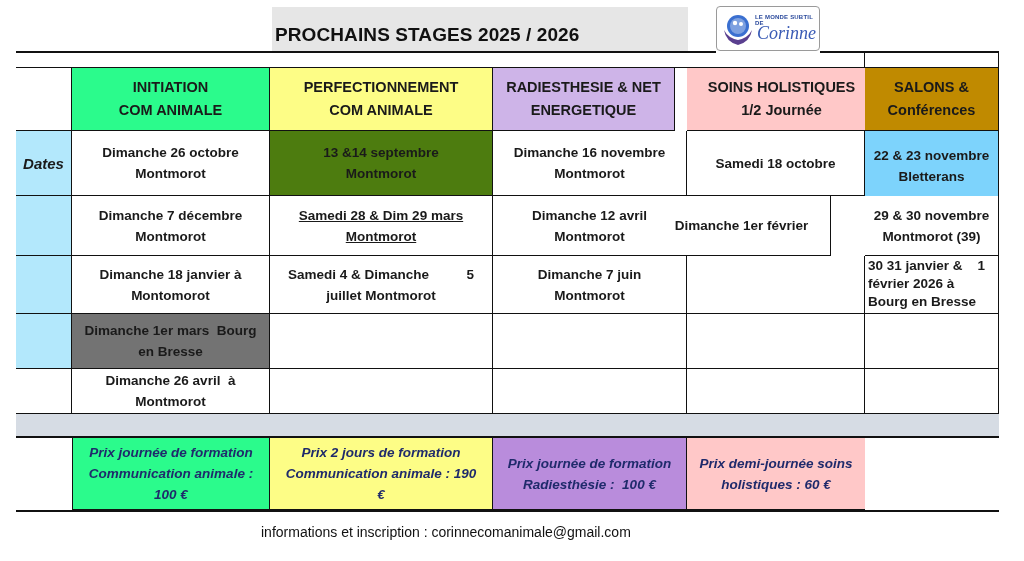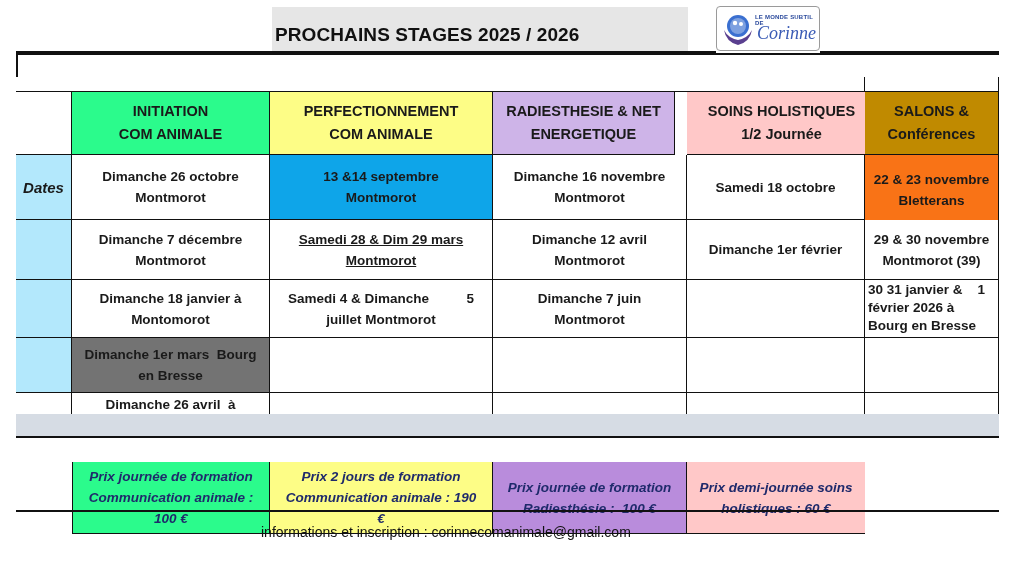--- a/index.html
+++ b/index.html
@@ -21,21 +21,21 @@
   .logo svg { position: absolute; left: 4px; top: 3px; }
   .logo .l1 { position: absolute; left: 38px; top: 7px; font-size: 6px; font-weight: bold; color: #2b4a9c; letter-spacing: 0.2px; }
   .logo .l2 { position: absolute; left: 40px; top: 16px; font-family: "Liberation Serif", serif; font-style: italic; font-size: 18px; color: #3a5bb5; }
 
   .hline { position: absolute; height: 2px; background: #111; }
 
   .grid { position: absolute; left: 16px; top: 53px; width: 983px; }
   .cell {
     position: absolute; display: flex; align-items: center; justify-content: center;
     text-align: center; font-weight: bold; font-size: 13.5px; line-height: 21px;
-    border-right: 1.5px solid #111; border-bottom: 1.5px solid #111; margin-top: 24px;
+    border-right: 1.5px solid #111; border-bottom: 1.5px solid #111;
   }
   .hdr { font-size: 14.5px; line-height: 23px; }
   .dates-cell { background: #b3e8fc; font-style: italic; font-size: 15px; }
   .price { font-style: italic; color: #1f2a6b; font-size: 13.5px; line-height: 21px; }
   .left-align { justify-content: flex-start; text-align: left; padding-left: 3px; align-items: flex-start; padding-top: 1px; line-height: 18px; }
   .footer {
     position: absolute; left: 261px; top: 524px; font-size: 14px; color: #111;
   }
 </style>
 </head>
@@ -97,38 +97,38 @@
     </div>
     <div class="cell dates-cell" style="left: 0px; top: 78px; width: 56px; height: 65px; background: rgb(179, 232, 252);">
       <span>Dates</span>
     </div>
     <div class="cell " style="left: 56px; top: 78px; width: 198px; height: 65px; background: rgb(255, 255, 255);">
       <div>
         <div style="white-space: pre;">Dimanche 26 octobre</div>
         <div style="white-space: pre;">Montmorot</div>
       </div>
     </div>
-    <div class="cell " style="left: 254px; top: 78px; width: 223px; height: 65px; background: #0ea5e9;">
+    <div class="cell " style="left: 254px; top: 78px; width: 223px; height: 65px; background: #4d7c0f;">
       <div>
         <div style="white-space: pre;">13 &amp;14 septembre</div>
         <div style="white-space: pre;">Montmorot</div>
       </div>
     </div>
     <div class="cell " style="left: 477px; top: 78px; width: 194px; height: 65px; background: rgb(255, 255, 255);">
       <div>
         <div style="white-space: pre;">Dimanche 16 novembre</div>
         <div style="white-space: pre;">Montmorot</div>
       </div>
     </div>
     <div class="cell " style="left: 671px; top: 78px; width: 178px; height: 65px; background: rgb(255, 255, 255);">
       <div>
         <div style="white-space: pre;">Samedi 18 octobre</div>
       </div>
     </div>
-    <div class="cell " style="left: 849px; top: 78px; width: 134px; height: 71px; background: #f97316; text-align: center;">
+    <div class="cell " style="left: 849px; top: 78px; width: 134px; height: 71px; background: #7dd3fc; text-align: center;">
       <div>
         <div style="white-space: pre;">22 &amp; 23 novembre</div>
         <div style="white-space: pre;">Bletterans</div>
       </div>
     </div>
     <div class="cell dates-cell" style="left: 0px; top: 143px; width: 56px; height: 60px; background: rgb(179, 232, 252);"></div>
     <div class="cell " style="left: 56px; top: 143px; width: 198px; height: 60px; background: rgb(255, 255, 255);">
       <div>
         <div style="white-space: pre;">Dimanche 7 décembre</div>
         <div style="white-space: pre;">Montmorot</div>
@@ -139,21 +139,21 @@
         <div style="white-space: pre;">Samedi 28 &amp; Dim 29 mars</div>
         <div style="white-space: pre;">Montmorot</div>
       </div>
     </div>
     <div class="cell " style="left: 477px; top: 143px; width: 194px; height: 60px; background: rgb(255, 255, 255);">
       <div>
         <div style="white-space: pre;">Dimanche 12 avril</div>
         <div style="white-space: pre;">Montmorot</div>
       </div>
     </div>
-    <div class="cell " style="left: 671px; top: 143px; width: 178px; height: 60px; background: rgb(255, 255, 255); justify-content: center;">
+    <div class="cell " style="left: 637px; top: 143px; width: 178px; height: 60px; background: rgb(255, 255, 255); justify-content: center;">
       <div>
         <div style="white-space: pre;">Dimanche 1er février</div>
       </div>
     </div>
     <div class="cell " style="left: 849px; top: 143px; width: 134px; height: 60px; background: rgb(255, 255, 255);">
       <div>
         <div style="white-space: pre;">29 &amp; 30 novembre</div>
         <div style="white-space: pre;">Montmorot (39)</div>
       </div>
     </div>

